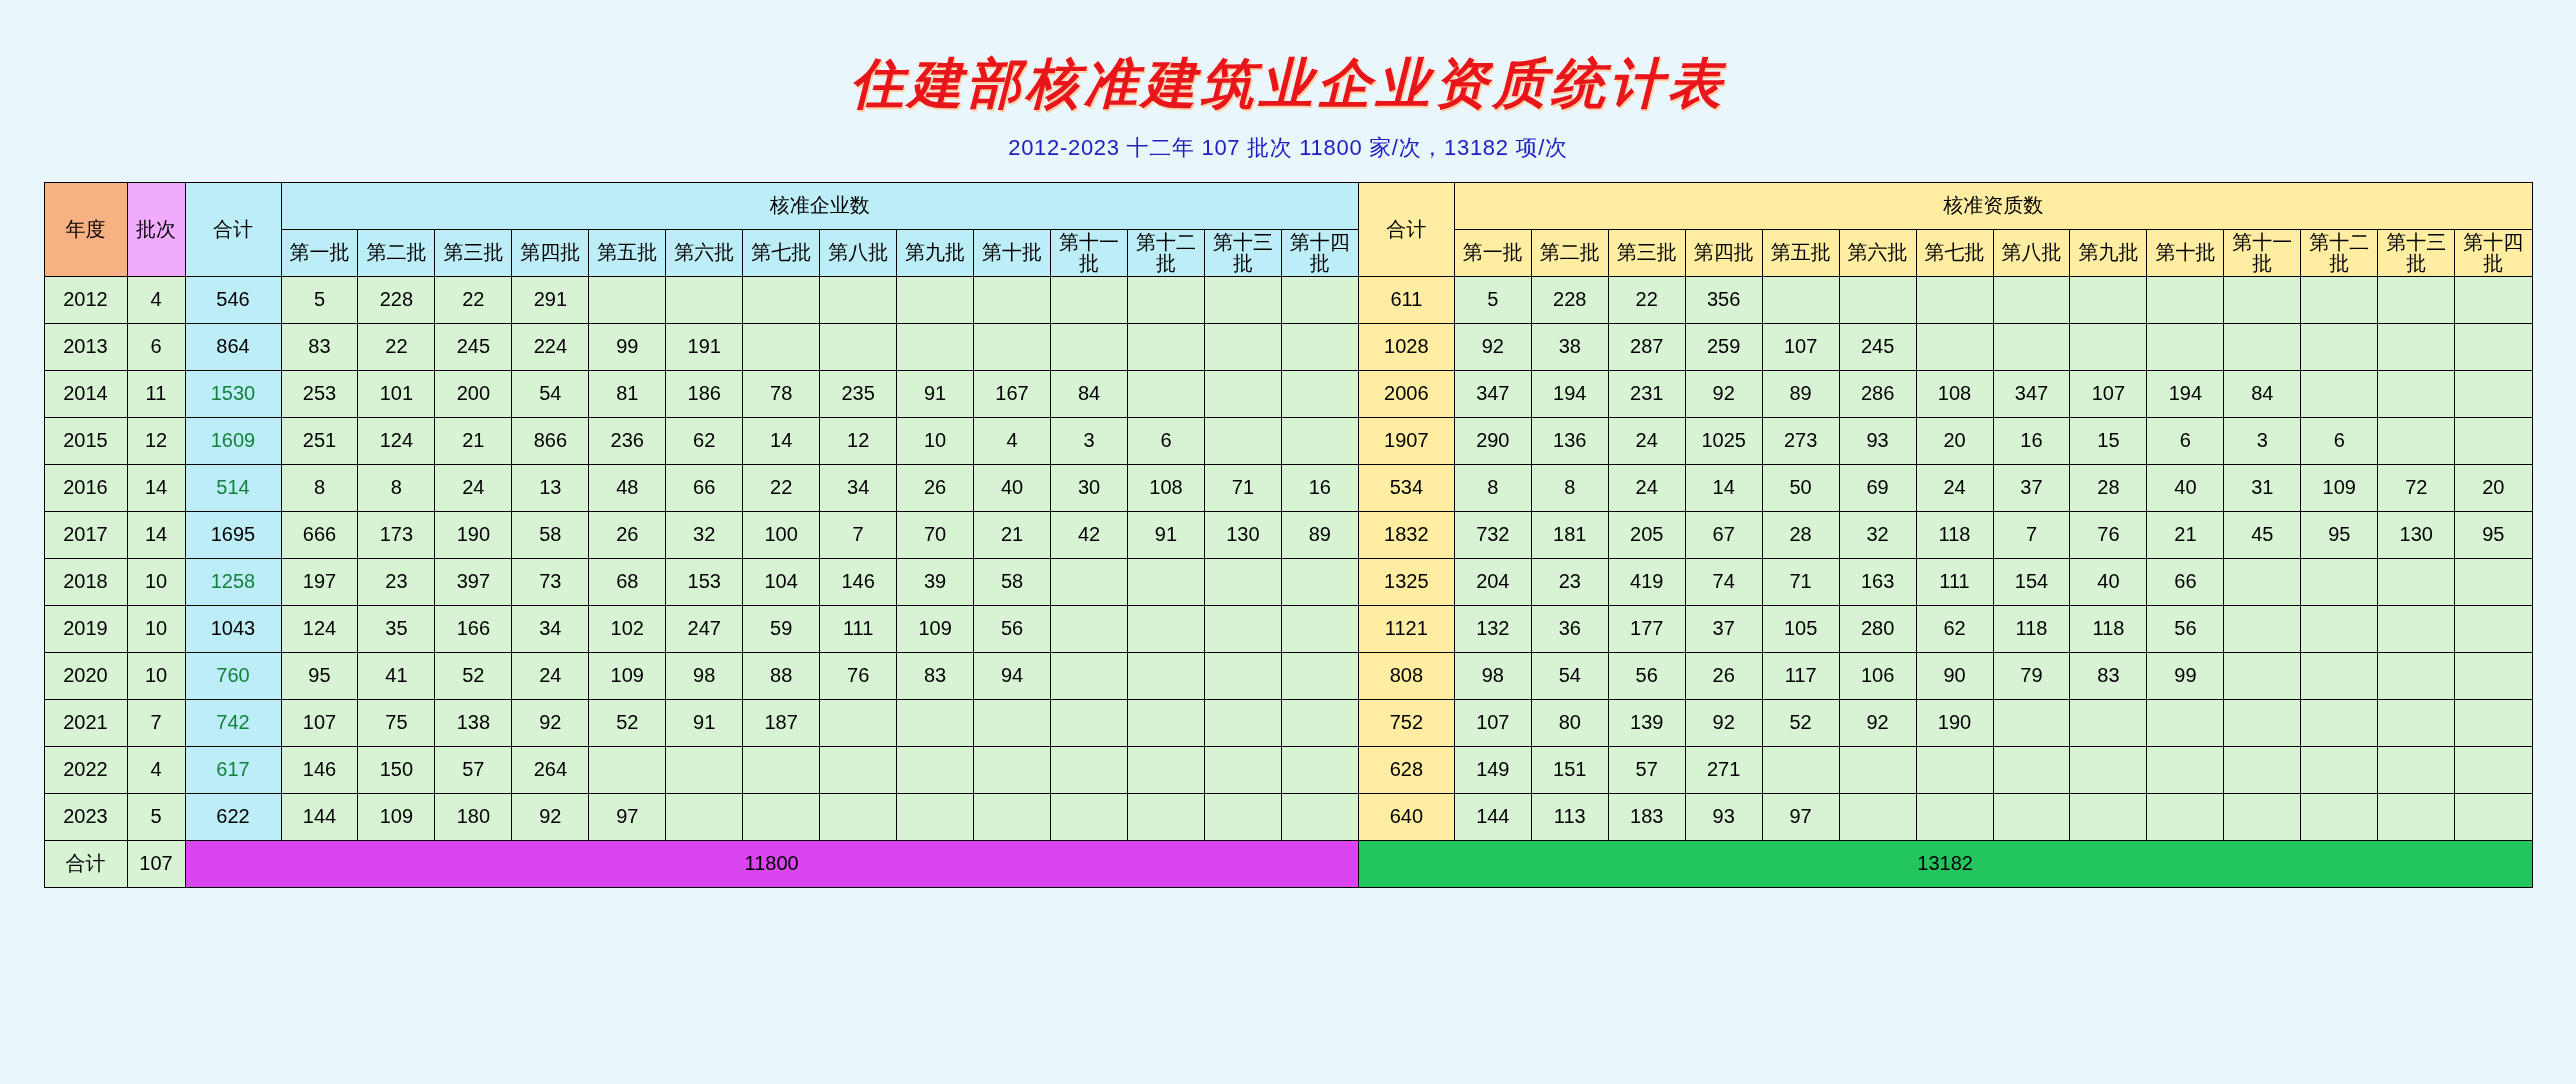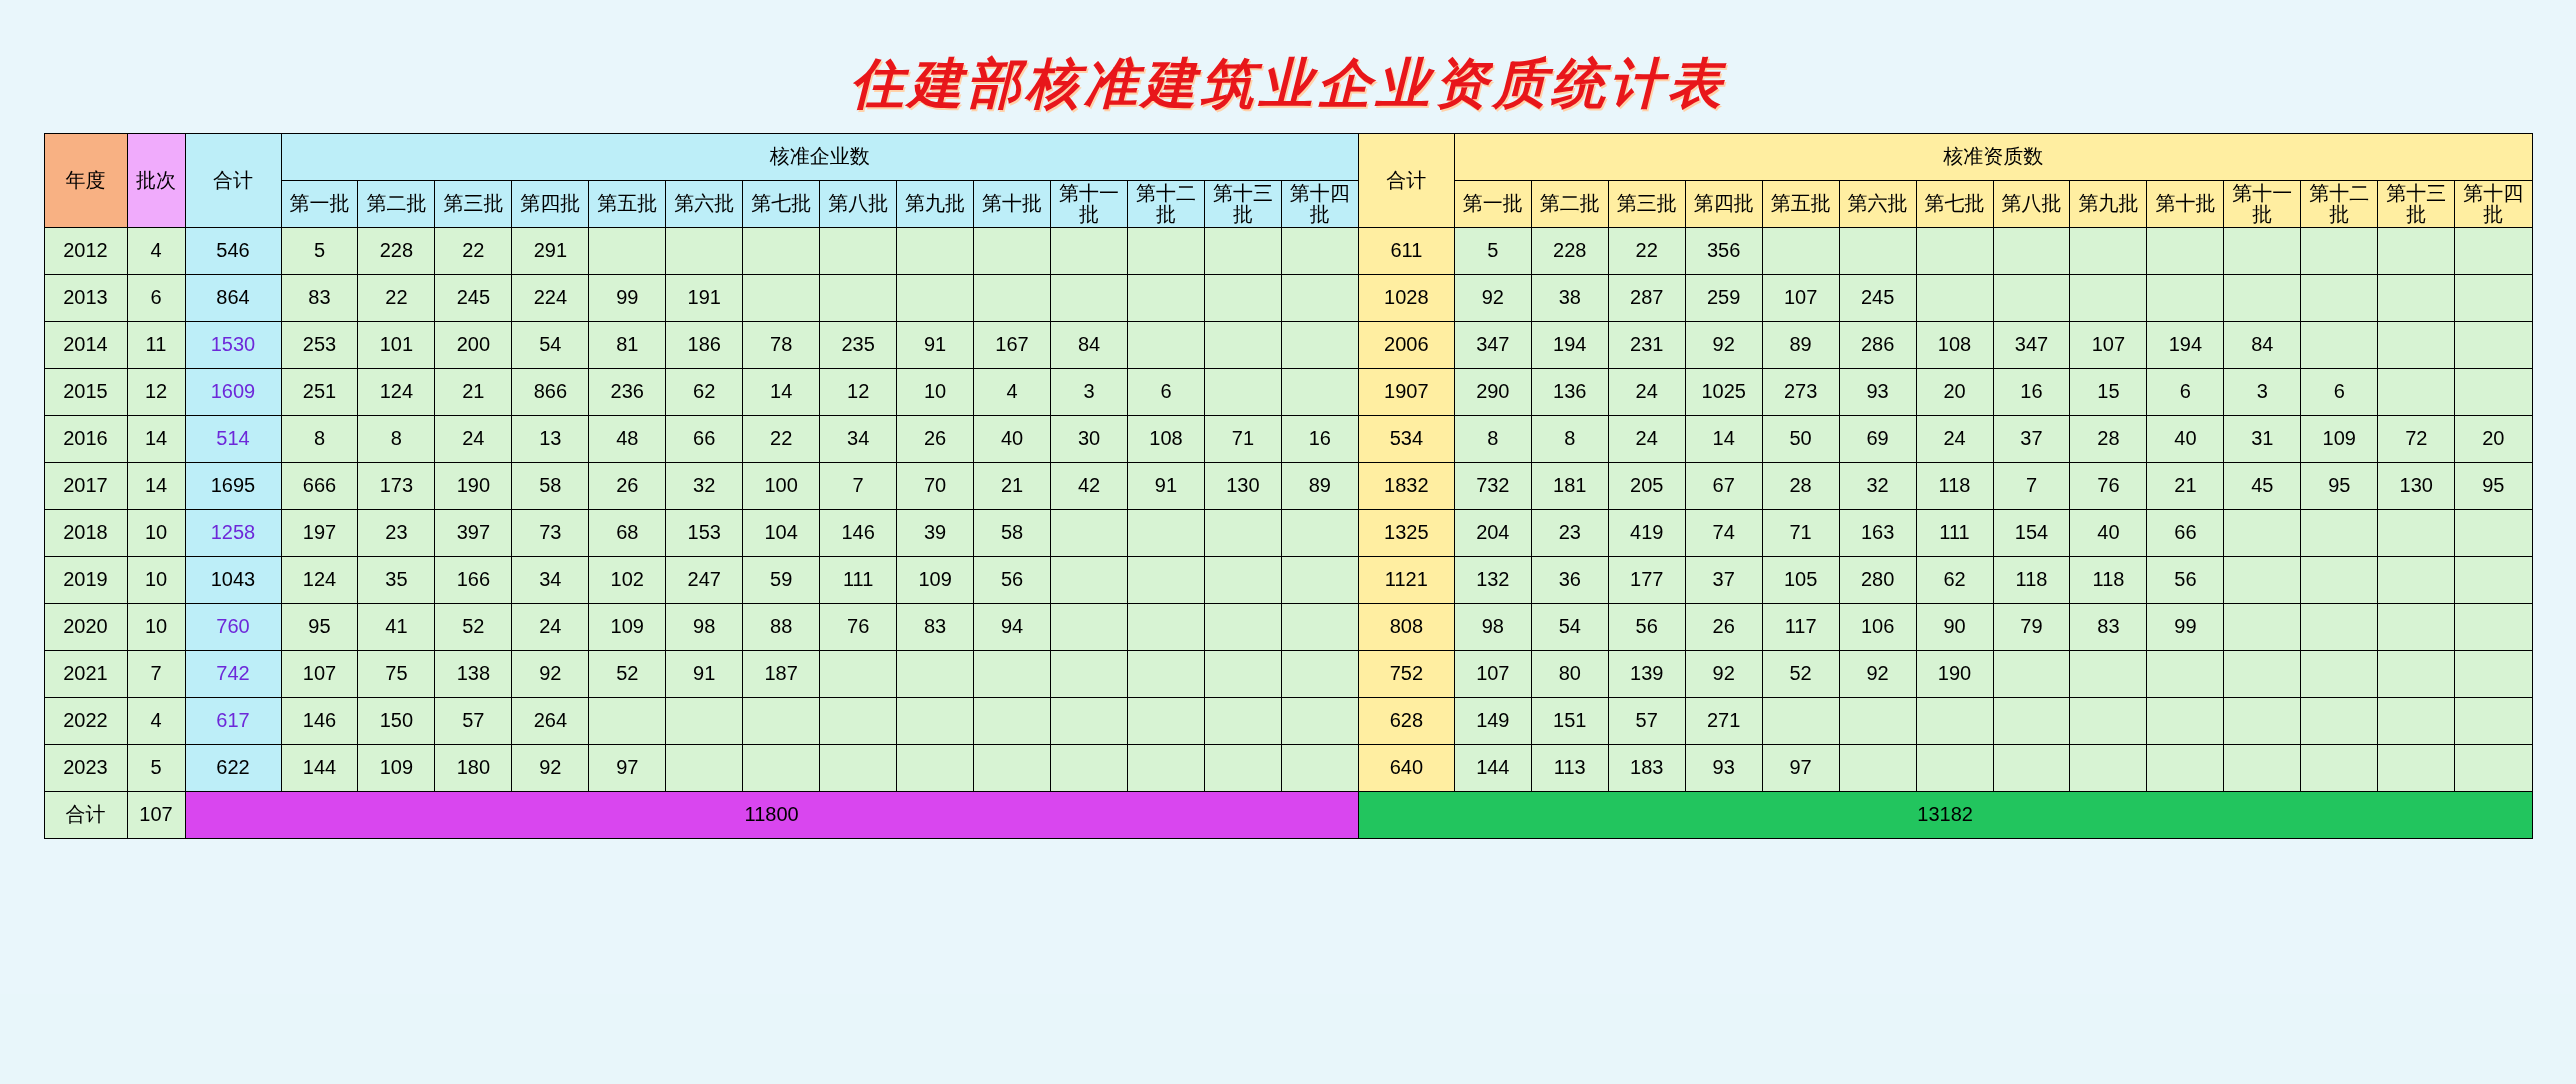--- a/index.html
+++ b/index.html
@@ -118,21 +118,21 @@
     font-size: 20.6px;
   }
   .c-batch {
     background: #d7f3d3;
     font-size: 20.6px;
   }
   .c-total-blue {
     background: #bdeef8;
     font-size: 20.6px;
   }
-  .c-total-blue.hl { color: #6d28d9; }
+  .c-total-blue.hl { color: #15803d; }
   .c-val {
     background: #d7f3d3;
     font-size: 20.6px;
   }
   .c-total-yellow {
     background: #ffeea1;
     font-size: 20.6px;
   }
   
   .f-label {
@@ -154,20 +154,21 @@
     font-size: 21px;
   }
   .thick-left { border-left: 2.2px solid #000; }
 </style>
 </head>
 <body>
 
 <div class="page">
 
   <div class="title">住建部核准建筑业企业资质统计表</div>
+  <div class="subtitle">2012-2023 十二年 107 批次 11800 家/次，13182 项/次</div>
 
   <table class="main">
     <thead>
       <tr>
         <th class="hd-year" rowspan="2">年度</th>
         <th class="hd-batch" rowspan="2">批次</th>
         <th class="hd-sum-blue" rowspan="2">合计</th>
         <th class="hd-group-blue" colspan="14">核准企业数</th>
         <th class="hd-sum-yellow thick-left" rowspan="2">合计</th>
         <th class="hd-group-yellow" colspan="14">核准资质数</th>

